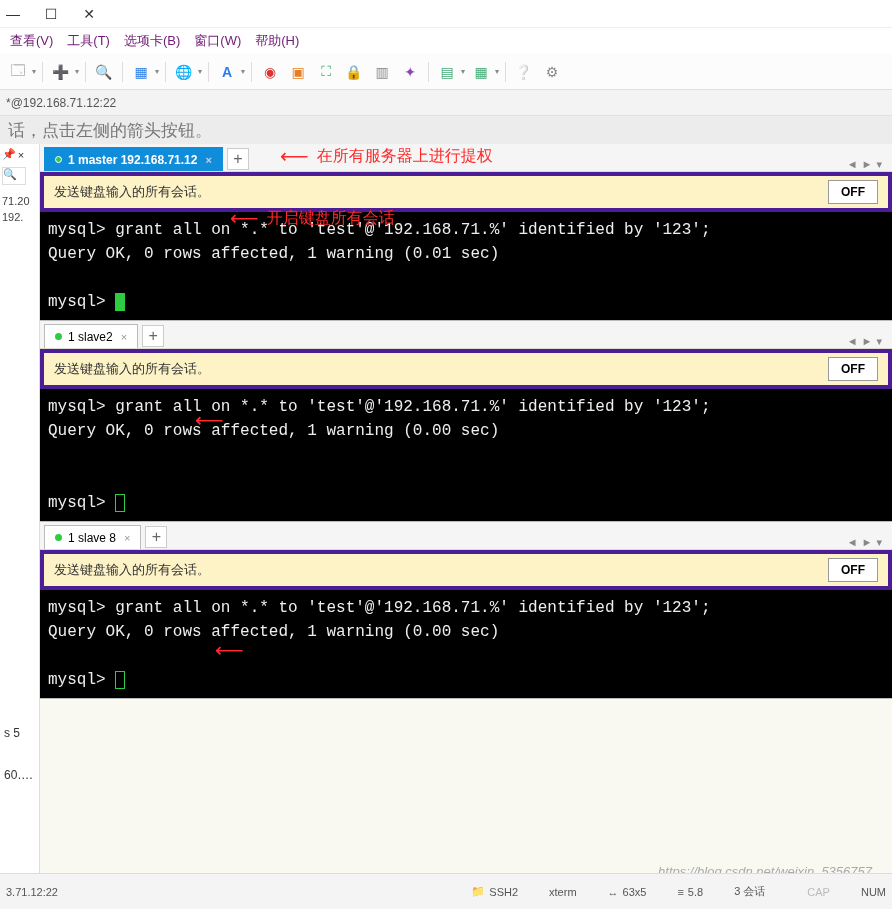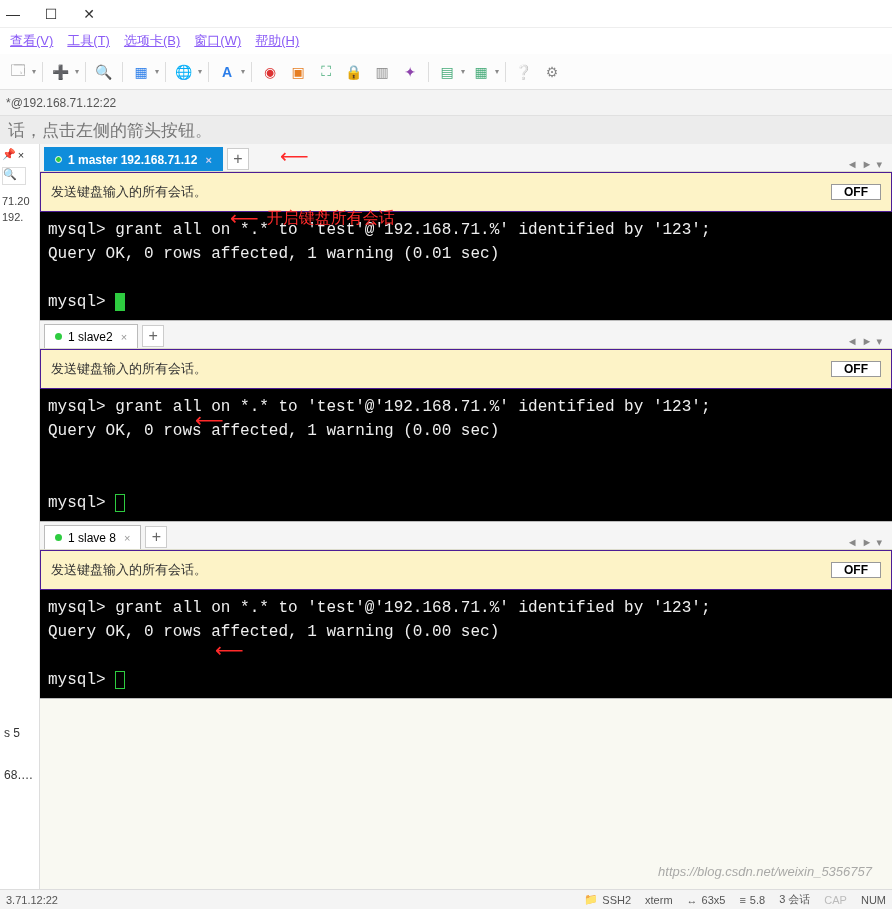--- a/index.html
+++ b/index.html
@@ -6,21 +6,21 @@
 body { width:892px; height:909px; background:#fff; overflow:hidden; font-size:12px; position:relative; }
 
 
 .titlebar { height:28px; background:#fff; display:flex; align-items:center; padding:0 6px; border-bottom:1px solid #eee; }
 .titlebar .title { flex:1; color:#333; font-size:12px; }
 .winbtns { display:flex; gap:24px; margin-right:6px; }
 .winbtn { width:14px; height:14px; display:flex; align-items:center; justify-content:center; font-size:14px; color:#333; }
 
 
 .menubar { height:26px; background:#fff; display:flex; align-items:center; gap:14px; padding:0 10px; }
-.menubar span { color:#8b5cf6; font-size:13px;text-decoration:underline; }
+.menubar span { color:#701a75; font-size:13px; }
 
 
 .toolbar { height:36px; background:#fcfcfc; border-bottom:1px solid #e0e0e0; display:flex; align-items:center; padding:0 6px; gap:4px; }
 .tbtn { width:24px; height:24px; display:flex; align-items:center; justify-content:center; color:#4a7; font-size:14px; border-radius:2px; }
 .tbtn.gray { color:#888; }
 .tbtn.blue { color:#2b7de9; }
 .tbtn.orange { color:#e67e22; }
 .tbtn.red { color:#d33; }
 .tbtn.purple { color:#8e44ad; }
 .sep { width:1px; height:20px; background:#ddd; margin:0 2px; }
@@ -46,39 +46,39 @@
 .tabstrip { height:28px; background:#f5f5f5; border-bottom:1px solid #dcdccc; display:flex; align-items:flex-end; padding:0 4px; position:relative; }
 .tab { height:24px; display:flex; align-items:center; padding:3px 10px; font-size:12px; border:1px solid #bbb; border-bottom:none; margin-right:2px; background:#fff; position:relative; }
 .tab.active { background:#0f8ddb; color:#fff; font-weight:bold; border-color:#0f8ddb; }
 .tab .dot { width:7px; height:7px; border-radius:50%; background:#2ecc40; margin-right:6px; flex:none; }
 .tab.active .dot { background:#2ecc40; border:1px solid #fff; }
 .tab .close { margin-left:8px; color:#999; font-size:11px; }
 .tab.active .close { color:#cce; }
 .addtab { width:22px; height:22px; display:flex; align-items:center; justify-content:center; font-size:16px; color:#666; border:1px solid #ccc; background:#fff; margin-left:2px; margin-bottom:1px; }
 .tabstrip .navbtns { margin-left:auto; display:flex; gap:4px; color:#888; font-size:11px; padding-right:6px; }
 
-.yellowbar { height:40px; background:#fdf3c7; border:1px solid #4c1d95; display:flex; align-items:center; padding:0 10px; }
+.yellowbar { height:40px; background:#fdf3c7; border:4px solid #4c1d95; display:flex; align-items:center; padding:0 10px; }
 .yellowbar .msg { flex:1; color:#333; font-size:13px; }
-.offbtn { height:16px; padding:0 12px; background:#fff; border:1px solid #999; font-size:12px; font-weight:bold; display:flex; align-items:center; }
+.offbtn { height:24px; padding:0 12px; background:#fff; border:1px solid #999; font-size:12px; font-weight:bold; display:flex; align-items:center; }
 
 .term { background:#000; color:#eee; font-family:"Consolas","Courier New",monospace; font-size:16px; line-height:1.5; padding:6px 8px; white-space:pre-wrap; word-break:break-all; flex:1; position:relative; }
 .cursor-block { display:inline-block; width:10px; height:18px; background:#2ecc40; vertical-align:text-bottom; }
 .cursor-outline { display:inline-block; width:10px; height:18px; border:1px solid #2ecc40; vertical-align:text-bottom; }
 
 
 .annot { position:absolute; color:#ff2a2a; font-size:16px; pointer-events:none; display:flex; align-items:center; z-index:50; }
 .arrow { font-size:20px; margin-right:8px; }
 .arrow-only { position:absolute; color:#ff2a2a; font-size:20px; pointer-events:none; z-index:50; }
 
 
 .sidelist { position:absolute; left:0; top:700px; width:40px; font-size:12px; color:#333; }
 .sidelist div { padding:2px 4px; overflow:hidden; white-space:nowrap;margin-top:24px; }
 
 
-.statusbar { position:absolute; bottom:0; left:0; right:0; height:20px; background:#f4f4f4; border-top:1px solid #ddd; display:flex; align-items:center; padding:0 6px; font-size:11px; color:#555; gap:14px; }
+.statusbar { position:absolute; bottom:0; left:0; right:0; height:36px; background:#f4f4f4; border-top:1px solid #ddd; display:flex; align-items:center; padding:0 6px; font-size:11px; color:#555; gap:31px; }
 .statusbar .seg { display:flex; align-items:center; gap:4px; }
 .statusbar .spacer { flex:1; }
 
 .watermark { position:absolute; right:20px; bottom:30px; color:#888; font-size:13px; opacity:0.7; font-style:italic; pointer-events:none; }
 </style>
 </head>
 <body>
 
 <div class="titlebar">
   <div class="winbtns">
@@ -223,25 +223,26 @@
 Query OK, 0 rows affected, 1 warning (0.00 sec)
 
 mysql&gt; <span class="cursor-outline"></span></div>
       </div>
     </div>
 
 </div>
 
 <div class="sidelist">
   <div>s 5</div>
-  <div>68….</div>
+  <div>60….</div>
 </div>
 
 <div class="annot" style="left:280px; top:144px;">
   <span class="arrow">⟵</span>
+  <span>在所有服务器上进行提权</span>
 </div>
 <div class="annot" style="left:230px; top:206px;">
   <span class="arrow">⟵</span>
   <span>开启键盘所有会话</span>
 </div>
 <div class="arrow-only" style="left:195px; top:408px;">⟵</div>
 <div class="arrow-only" style="left:215px; top:638px;">⟵</div>
 
 <div class="watermark">https://blog.csdn.net/weixin_5356757</div>
 
@@ -255,15 +256,15 @@
   <div class="seg">xterm</div>
   <div class="seg">
       <span>↔</span>
       <span>63x5</span>
     </div>
   <div class="seg">
       <span>≡</span>
       <span>5.8</span>
     </div>
   <div class="seg">3 会话</div>
-  <div class="seg" style="color:#bbb;">CAP</div>
+  <div class="seg" style="color:#bbb;margin-left:11px;">CAP</div>
   <div class="seg">NUM</div>
 </div>
 
 </body></html>

